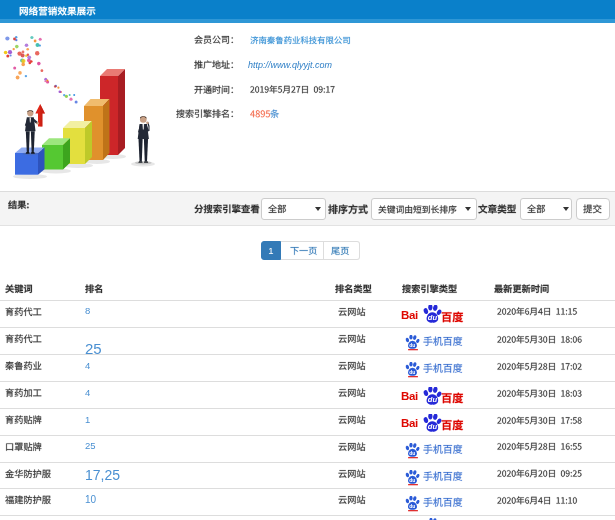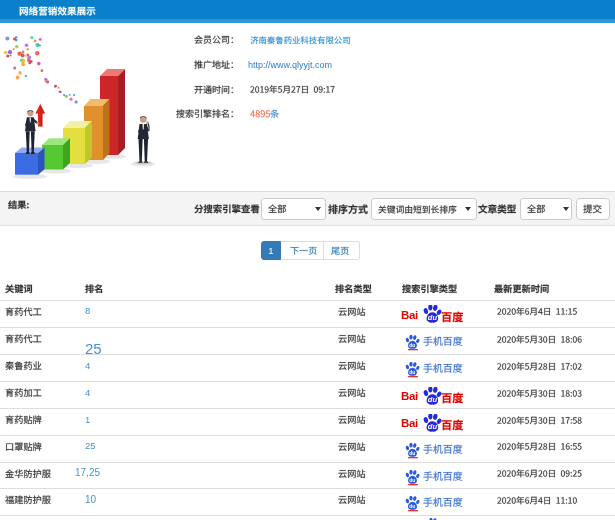--- a/index.html
+++ b/index.html
@@ -12,21 +12,21 @@
   </svg>
 <svg style="position:absolute;left:194.0px;top:83.9px;" width="47.0" height="11.7" viewBox="0 -9.00 47.0 11.70">
     <path fill="#333333" stroke="#333333" stroke-width="0.18" d="M5.8 -6.3V-3.8H3.3V-4.1V-6.3ZM0.5 -3.8V-3.1H2.6C2.5 -1.9 2 -0.7 0.5 0.3C0.7 0.4 0.9 0.6 1 0.8C2.7 -0.3 3.2 -1.7 3.3 -3.1H5.8V0.7H6.5V-3.1H8.5V-3.8H6.5V-6.3H8.3V-7H0.8V-6.3H2.6V-4.1L2.6 -3.8ZM9.6 -6.8C10.1 -6.3 10.8 -5.7 11.1 -5.3L11.6 -5.7C11.3 -6.1 10.6 -6.8 10.1 -7.2ZM11.3 -4.2H9.4V-3.5H10.7V-1C10.3 -0.8 9.8 -0.4 9.4 0.1L9.8 0.6C10.2 0 10.7 -0.5 11 -0.5C11.2 -0.5 11.5 -0.2 11.9 0C12.5 0.4 13.2 0.5 14.4 0.5C15.3 0.5 16.9 0.5 17.5 0.4C17.5 0.2 17.6 -0.1 17.7 -0.2C16.8 -0.1 15.4 -0.1 14.4 -0.1C13.4 -0.1 12.6 -0.1 12 -0.5C11.7 -0.7 11.5 -0.9 11.3 -1ZM12.3 -7.2V-6.7H16.1C15.7 -6.4 15.3 -6.1 14.8 -5.9C14.4 -6.1 13.9 -6.3 13.5 -6.5L13.1 -6.1C13.6 -5.9 14.3 -5.6 14.8 -5.3H12.3V-0.6H12.9V-2.1H14.4V-0.7H15V-2.1H16.6V-1.3C16.6 -1.2 16.6 -1.2 16.5 -1.2C16.3 -1.2 16 -1.2 15.5 -1.2C15.6 -1 15.7 -0.8 15.7 -0.6C16.3 -0.6 16.7 -0.6 16.9 -0.7C17.2 -0.8 17.3 -1 17.3 -1.3V-5.3H16.1C15.9 -5.4 15.7 -5.5 15.4 -5.7C16.1 -6 16.8 -6.5 17.3 -6.9L16.8 -7.3L16.7 -7.2ZM16.6 -4.8V-4H15V-4.8ZM12.9 -3.5H14.4V-2.7H12.9ZM12.9 -4V-4.8H14.4V-4ZM16.6 -3.5V-2.7H15V-3.5ZM22.3 -4.1C22.7 -3.4 23.4 -2.4 23.6 -1.9L24.2 -2.2C23.9 -2.8 23.3 -3.7 22.8 -4.4ZM20.9 -3.6V-1.6H19.4V-3.6ZM20.9 -4.2H19.4V-6.2H20.9ZM18.7 -6.8V-0.2H19.4V-1H21.5V-6.8ZM24.9 -7.5V-5.8H22V-5.1H24.9V-0.3C24.9 -0.1 24.8 -0.1 24.6 -0.1C24.4 -0 23.8 -0 23.1 -0.1C23.2 0.1 23.3 0.4 23.3 0.6C24.2 0.6 24.8 0.6 25.1 0.5C25.4 0.4 25.6 0.2 25.6 -0.3V-5.1H26.7V-5.8H25.6V-7.5ZM27.8 -5.5V0.7H28.5V-5.5ZM28 -7.1C28.4 -6.7 28.8 -6.2 29 -5.8L29.6 -6.2C29.4 -6.5 28.9 -7.1 28.5 -7.4ZM30.4 -2.7H32.6V-1.4H30.4ZM30.4 -4.4H32.6V-3.2H30.4ZM29.8 -5V-0.9H33.2V-5ZM30.2 -7.1V-6.4H34.5V-0.1C34.5 0 34.5 0.1 34.4 0.1C34.3 0.1 33.9 0.1 33.5 0.1C33.6 0.2 33.7 0.5 33.7 0.7C34.3 0.7 34.7 0.7 34.9 0.6C35.1 0.4 35.2 0.3 35.2 -0.1V-7.1ZM38.2 -4.4C38.6 -4.4 38.9 -4.6 38.9 -5C38.9 -5.5 38.6 -5.7 38.2 -5.7C37.9 -5.7 37.6 -5.5 37.6 -5C37.6 -4.6 37.9 -4.4 38.2 -4.4ZM38.2 0C38.6 0 38.9 -0.2 38.9 -0.6C38.9 -1.1 38.6 -1.3 38.2 -1.3C37.9 -1.3 37.6 -1.1 37.6 -0.6C37.6 -0.2 37.9 0 38.2 0Z"></path>
   </svg>
 <svg style="position:absolute;left:176.0px;top:108.4px;" width="65.0" height="11.7" viewBox="0 -9.00 65.0 11.70">
     <path fill="#333333" stroke="#333333" stroke-width="0.18" d="M1.5 -7.6V-5.7H0.4V-5.1H1.5V-3.2L0.4 -2.8L0.5 -2.1L1.5 -2.5V-0.1C1.5 0 1.4 0 1.3 0C1.2 0 0.9 0 0.6 0C0.7 0.2 0.7 0.5 0.8 0.7C1.3 0.7 1.6 0.7 1.8 0.5C2.1 0.4 2.1 0.2 2.1 -0.1V-2.8L3.1 -3.1L3 -3.8L2.1 -3.4V-5.1H3.1V-5.7H2.1V-7.6ZM3.4 -2.6V-2H3.8L3.7 -2C4.1 -1.4 4.6 -0.9 5.3 -0.5C4.5 -0.1 3.6 0.1 2.7 0.2C2.9 0.3 3 0.6 3 0.7C4 0.6 5 0.3 5.9 -0.1C6.6 0.3 7.4 0.5 8.3 0.7C8.3 0.5 8.5 0.3 8.7 0.1C7.9 0 7.1 -0.2 6.5 -0.5C7.2 -1 7.8 -1.6 8.2 -2.4L7.8 -2.6L7.7 -2.6H6.1V-3.5H8.2V-6.8H6.5V-6.3H7.6V-5.4H6.5V-4.9H7.6V-4H6.1V-7.6H5.5V-4H4.1V-4.9H5.1V-5.4H4.1V-6.2C4.6 -6.4 5.1 -6.6 5.5 -6.8L5 -7.2C4.6 -7 4 -6.8 3.5 -6.6V-3.5H5.5V-2.6ZM7.3 -2C6.9 -1.5 6.5 -1.1 5.9 -0.8C5.3 -1.1 4.8 -1.5 4.4 -2ZM14.7 -0.9C15.5 -0.5 16.4 0.1 16.9 0.5L17.4 0.1C16.9 -0.3 16 -0.9 15.2 -1.3ZM11.6 -1.2C11.1 -0.7 10.3 -0.2 9.5 0.1C9.7 0.2 10 0.4 10.1 0.5C10.8 0.2 11.6 -0.4 12.2 -1ZM10.7 -2.9C10.9 -2.9 11.1 -3 12.8 -3.1C12.1 -2.7 11.4 -2.4 11.1 -2.3C10.6 -2.1 10.2 -2 9.9 -2C10 -1.8 10.1 -1.5 10.1 -1.4C10.3 -1.5 10.7 -1.5 13.3 -1.7V-0.1C13.3 0 13.3 0.1 13.1 0.1C13 0.1 12.5 0.1 11.9 0.1C12.1 0.2 12.2 0.5 12.2 0.7C12.9 0.7 13.3 0.7 13.6 0.6C13.9 0.5 14 0.3 14 -0.1V-1.7L16.2 -1.8C16.4 -1.6 16.6 -1.3 16.8 -1.1L17.3 -1.5C16.9 -2 16.1 -2.7 15.5 -3.3L15 -3C15.2 -2.8 15.5 -2.5 15.7 -2.3L11.8 -2.1C13.1 -2.6 14.3 -3.2 15.5 -3.9L15.1 -4.3C14.7 -4.1 14.2 -3.8 13.8 -3.6L11.8 -3.5C12.4 -3.8 13 -4.1 13.6 -4.5L13.3 -4.8H16.8V-3.6H17.4V-5.3H13.9V-6.2H17.3V-6.8H13.9V-7.6H13.1V-6.8H9.7V-6.2H13.1V-5.3H9.6V-3.6H10.2V-4.8H12.9C12.3 -4.3 11.5 -3.8 11.2 -3.7C11 -3.6 10.7 -3.5 10.6 -3.5C10.6 -3.3 10.7 -3 10.7 -2.9ZM25 -7.5V0.7H25.7V-7.5ZM19.3 -5.1C19.2 -4.3 19 -3.2 18.8 -2.5H22.2C22.1 -0.9 21.9 -0.3 21.7 -0.1C21.6 -0 21.5 0 21.3 0C21.1 0 20.5 -0 19.9 -0.1C20 0.1 20.1 0.4 20.2 0.6C20.7 0.7 21.3 0.7 21.6 0.6C21.9 0.6 22.1 0.6 22.3 0.4C22.6 0.1 22.8 -0.8 22.9 -2.8C22.9 -2.9 22.9 -3.1 22.9 -3.1H19.6C19.7 -3.5 19.8 -4 19.9 -4.5H22.9V-7.2H19V-6.6H22.2V-5.1ZM28.3 -6.3C28.1 -5.9 27.8 -5.4 27.4 -5C27.5 -4.9 27.7 -4.8 27.8 -4.7C27.9 -4.8 28 -4.9 28.1 -5V-3.7H28.6V-3.9H30.1V-5.2H28.3C28.3 -5.3 28.4 -5.4 28.5 -5.6H30.8C30.7 -4.5 30.7 -4.1 30.6 -3.9C30.5 -3.9 30.4 -3.9 30.3 -3.9C30.2 -3.9 30 -3.9 29.6 -3.9C29.7 -3.8 29.8 -3.6 29.8 -3.4C30.1 -3.4 30.4 -3.4 30.6 -3.4C30.8 -3.4 30.9 -3.5 31.1 -3.6C31.2 -3.8 31.3 -4.3 31.4 -5.8C31.4 -5.8 31.4 -6 31.4 -6H28.7L28.8 -6.3L28.8 -6.3H29.1V-6.6H30V-6.2H30.6V-6.6H31.7V-7.1H30.6V-7.6H30V-7.1H29.1V-7.6H28.5V-7.1H27.5V-6.6H28.5V-6.3ZM32.6 -7.6C32.4 -6.7 31.9 -5.9 31.4 -5.4C31.5 -5.3 31.8 -5.1 31.9 -5C32 -5.2 32.2 -5.4 32.4 -5.7C32.5 -5.3 32.8 -5 33 -4.7C32.6 -4.4 32 -4.2 31.3 -4C31.4 -3.9 31.6 -3.6 31.7 -3.5C32.3 -3.7 32.9 -4 33.5 -4.3C34 -3.9 34.6 -3.6 35.3 -3.4C35.3 -3.6 35.5 -3.8 35.6 -3.9C35 -4.1 34.4 -4.3 33.9 -4.7C34.4 -5.1 34.8 -5.6 35 -6.2H35.5V-6.7H32.9C33 -6.9 33.1 -7.2 33.2 -7.5ZM34.3 -6.2C34.2 -5.7 33.9 -5.3 33.5 -5C33.1 -5.4 32.9 -5.7 32.7 -6.2ZM28.6 -4.8H29.6V-4.3H28.6ZM33.9 -3.4C32.7 -3.2 30.3 -3.1 28.3 -3.1C28.4 -3 28.4 -2.7 28.5 -2.6C29.3 -2.6 30.3 -2.6 31.2 -2.7V-2.1H28.1V-1.6H31.2V-1.1H27.5V-0.5H31.2V0C31.2 0.1 31.1 0.2 31 0.2C30.9 0.2 30.4 0.2 29.9 0.2C30 0.3 30.1 0.6 30.1 0.7C30.8 0.7 31.2 0.7 31.5 0.6C31.8 0.5 31.8 0.4 31.8 0V-0.5H35.5V-1.1H31.8V-1.6H35V-2.1H31.8V-2.7C32.8 -2.8 33.7 -2.9 34.3 -3ZM37.6 -7.6V-5.7H36.5V-5.1H37.6V-3.1L36.4 -2.8L36.5 -2.1L37.6 -2.5V-0.1C37.6 -0 37.6 0 37.5 0C37.4 0 37 0 36.7 0C36.7 0.2 36.8 0.5 36.9 0.6C37.4 0.6 37.8 0.6 38 0.5C38.2 0.4 38.3 0.2 38.3 -0.1V-2.7L39.4 -3L39.3 -3.6L38.3 -3.3V-5.1H39.3V-5.7H38.3V-7.6ZM39.4 -2.3V-1.7H41V0.7H41.6V-7.5H41V-6H39.6V-5.4H41V-4.1H39.6V-3.5H41V-2.3ZM42.4 -7.5V0.7H43.1V-1.6H44.7V-2.2H43.1V-3.5H44.5V-4.1H43.1V-5.4H44.5V-6H43.1V-7.5ZM47.4 -4.8C47.8 -4.4 48.4 -4 48.8 -3.7C47.7 -3.1 46.5 -2.7 45.4 -2.5C45.5 -2.3 45.7 -2 45.8 -1.8C46.3 -2 46.8 -2.1 47.3 -2.3V0.7H47.9V0.2H52V0.7H52.6V-3.1H49.1C50.6 -3.9 51.9 -5 52.6 -6.4L52.1 -6.7L52 -6.7H48.8C49.1 -6.9 49.3 -7.2 49.4 -7.4L48.7 -7.6C48.1 -6.7 47.1 -5.7 45.6 -5C45.8 -4.9 46 -4.7 46.1 -4.5C47 -4.9 47.7 -5.5 48.2 -6H51.6C51.1 -5.2 50.3 -4.6 49.4 -4C49 -4.4 48.4 -4.8 47.9 -5.1ZM52 -0.4H47.9V-2.4H52ZM56.2 -4.4C56.6 -4.4 56.9 -4.6 56.9 -5C56.9 -5.5 56.6 -5.7 56.2 -5.7C55.9 -5.7 55.6 -5.5 55.6 -5C55.6 -4.6 55.9 -4.4 56.2 -4.4ZM56.2 0C56.6 0 56.9 -0.2 56.9 -0.6C56.9 -1.1 56.6 -1.3 56.2 -1.3C55.9 -1.3 55.6 -1.1 55.6 -0.6C55.6 -0.2 55.9 0 56.2 0Z"></path>
   </svg>
 <svg style="position:absolute;left:249.5px;top:34.8px;" width="102.8" height="10.9" viewBox="0 -8.40 102.8 10.92">
     <path fill="#3590d5" stroke="#3590d5" stroke-width="0.18" d="M6.2 -2.8V0.6H6.8V-2.8ZM3.7 -2.8V-1.9C3.7 -1.2 3.5 -0.4 2.2 0.2C2.3 0.3 2.5 0.5 2.6 0.6C4.1 -0.1 4.3 -1.1 4.3 -1.9V-2.8ZM0.7 -6.5C1.2 -6.2 1.8 -5.8 2 -5.5L2.5 -6C2.2 -6.3 1.6 -6.6 1.2 -6.9ZM0.3 -4.3C0.8 -4 1.4 -3.6 1.6 -3.3L2.1 -3.7C1.8 -4 1.2 -4.4 0.7 -4.7ZM0.5 0.1 1.1 0.5C1.5 -0.3 1.9 -1.3 2.3 -2.2L1.8 -2.5C1.4 -1.6 0.9 -0.5 0.5 0.1ZM4.5 -6.9C4.7 -6.7 4.8 -6.4 4.9 -6.1H2.6V-5.5H3.5C3.8 -4.8 4.3 -4.3 4.8 -3.9C4.1 -3.5 3.3 -3.3 2.4 -3.2C2.5 -3 2.7 -2.8 2.7 -2.6C3.7 -2.8 4.6 -3.1 5.3 -3.5C6 -3.1 6.8 -2.9 7.8 -2.7C7.9 -2.9 8.1 -3.2 8.2 -3.3C7.3 -3.4 6.5 -3.6 5.8 -3.9C6.3 -4.3 6.7 -4.9 6.9 -5.5H8V-6.1H5.6C5.5 -6.4 5.3 -6.8 5.1 -7.1ZM6.3 -5.5C6.1 -5 5.7 -4.6 5.3 -4.2C4.8 -4.6 4.4 -5 4.1 -5.5ZM11.1 -3.9C11.3 -3.6 11.5 -3.1 11.6 -2.8L12.1 -3C12 -3.3 11.8 -3.7 11.6 -4ZM12.2 -7.1V-6.2H8.9V-5.6H12.2V-4.7H9.4V0.7H10V-4.1H15.2V-0.1C15.2 0.1 15.2 0.1 15 0.1C14.9 0.1 14.4 0.1 13.8 0.1C13.9 0.3 14 0.5 14.1 0.7C14.7 0.7 15.2 0.7 15.5 0.6C15.8 0.5 15.9 0.3 15.9 -0.1V-4.7H12.9V-5.6H16.3V-6.2H12.9V-7.1ZM13.6 -4C13.5 -3.7 13.2 -3.2 13 -2.8H10.6V-2.3H12.3V-1.5H10.5V-0.9H12.3V0.5H12.9V-0.9H14.8V-1.5H12.9V-2.3H14.6V-2.8H13.6C13.8 -3.1 14 -3.5 14.2 -3.9ZM20.7 -7.1C20.7 -6.8 20.6 -6.6 20.6 -6.3H17.7V-5.8H20.4C20.3 -5.6 20.3 -5.4 20.2 -5.2H18.1V-4.7H19.9C19.8 -4.5 19.6 -4.3 19.5 -4.1H17.2V-3.6H19.1C18.5 -3 17.9 -2.4 17 -2C17.2 -1.9 17.4 -1.7 17.4 -1.5C18.1 -1.9 18.7 -2.3 19.1 -2.7C19.2 -2.6 19.3 -2.4 19.3 -2.3C19.7 -2.3 20.2 -2.4 20.7 -2.4V-1.8H18.3V-1.3H20.2C19.5 -0.7 18.5 -0.2 17.6 0.1C17.7 0.2 17.9 0.5 18 0.6C18.9 0.3 19.9 -0.3 20.7 -1V0.7H21.3V-1C22.2 -0.5 23.2 0.1 23.7 0.6L24.1 0.1C23.6 -0.3 22.7 -0.8 21.9 -1.3H23.7V-1.8H21.3V-2.5C21.8 -2.6 22.2 -2.7 22.6 -2.7L22.2 -3.2C21.5 -3 20.3 -2.9 19.2 -2.8C19.4 -3 19.7 -3.3 19.9 -3.6H22.2C22.7 -2.8 23.6 -2 24.5 -1.6C24.6 -1.7 24.8 -1.9 25 -2C24.2 -2.4 23.4 -2.9 22.9 -3.6H24.8V-4.1H20.2C20.4 -4.3 20.5 -4.5 20.6 -4.7H24V-5.2H20.8C20.9 -5.4 21 -5.6 21.1 -5.8H24.4V-6.3H21.2C21.3 -6.5 21.3 -6.8 21.4 -7ZM25.8 -3V-2.6H33V-3ZM27.5 -0.7H31.3V-0.1H27.5ZM27.5 -1.1V-1.7H31.3V-1.1ZM26.9 -2.2V0.7H27.5V0.4H31.3V0.7H31.9V-2.2ZM27.8 -6.1H30C29.8 -5.9 29.7 -5.7 29.5 -5.6H27.3C27.5 -5.8 27.7 -5.9 27.8 -6.1ZM27.9 -7.1C27.5 -6.4 26.6 -5.6 25.5 -5C25.6 -4.9 25.8 -4.7 25.9 -4.6C26.1 -4.7 26.4 -4.9 26.6 -5V-3.4H32.2V-5.6H30.3C30.5 -5.8 30.7 -6.1 30.8 -6.3L30.4 -6.6L30.3 -6.5H28.2C28.3 -6.7 28.4 -6.8 28.5 -7ZM27.2 -4.3H29.1V-3.8H27.2ZM29.7 -4.3H31.6V-3.8H29.7ZM27.2 -5.2H29.1V-4.7H27.2ZM29.7 -5.2H31.6V-4.7H29.7ZM38.2 -2.8C38.5 -2.3 38.9 -1.5 39.1 -1.1L39.6 -1.3C39.5 -1.8 39.1 -2.5 38.7 -3ZM34.1 -0.2 34.2 0.3C35 0.2 36.2 0 37.3 -0.2L37.2 -0.7C36.1 -0.5 34.9 -0.3 34.1 -0.2ZM38.4 -5.3C38.1 -4.5 37.7 -3.6 37.1 -3C37.3 -2.9 37.5 -2.8 37.6 -2.7C37.9 -3 38.2 -3.4 38.4 -3.8H40.7C40.6 -1.3 40.5 -0.3 40.2 -0.1C40.2 0 40.1 0 39.9 0C39.8 0 39.4 0 39 -0C39.1 0.2 39.1 0.4 39.2 0.6C39.6 0.6 40 0.6 40.2 0.6C40.5 0.6 40.6 0.5 40.8 0.3C41.1 -0 41.2 -1.1 41.3 -4.1C41.3 -4.2 41.3 -4.4 41.3 -4.4H38.7C38.8 -4.7 38.9 -4.9 39 -5.2ZM34.1 -6.4V-5.8H36V-5.2H36.6V-5.8H38.9V-5.3H39.5V-5.8H41.5V-6.4H39.5V-7.1H38.9V-6.4H36.6V-7.1H36V-6.4ZM34.3 -1.1C34.5 -1.1 34.8 -1.2 37.1 -1.5C37.1 -1.6 37.1 -1.9 37.2 -2L35.3 -1.8C35.9 -2.4 36.6 -3.2 37.1 -3.9L36.6 -4.2C36.5 -3.9 36.3 -3.7 36.1 -3.4L35 -3.4C35.4 -3.8 35.8 -4.4 36.2 -5L35.6 -5.3C35.3 -4.5 34.7 -3.8 34.5 -3.6C34.4 -3.4 34.2 -3.3 34.1 -3.3C34.1 -3.1 34.2 -2.8 34.3 -2.7C34.4 -2.8 34.6 -2.8 35.6 -2.9C35.3 -2.5 34.9 -2.2 34.8 -2.1C34.5 -1.8 34.3 -1.6 34.2 -1.6C34.2 -1.5 34.3 -1.2 34.3 -1.1ZM49.2 -5.1C48.8 -4.2 48.2 -2.9 47.8 -2.2L48.3 -1.9C48.8 -2.7 49.3 -3.9 49.7 -4.8ZM42.7 -4.9C43.1 -4 43.6 -2.7 43.8 -2L44.5 -2.2C44.2 -3 43.7 -4.2 43.3 -5.1ZM46.9 -6.9V-0.4H45.5V-7H44.9V-0.4H42.5V0.2H49.9V-0.4H47.6V-6.9ZM54.6 -6.1C55.1 -5.8 55.7 -5.3 56 -4.9L56.4 -5.3C56.1 -5.7 55.5 -6.2 55 -6.5ZM54.3 -3.9C54.8 -3.6 55.5 -3 55.8 -2.7L56.2 -3.1C55.9 -3.5 55.2 -4 54.7 -4.3ZM53.5 -6.9C52.9 -6.7 51.8 -6.4 50.8 -6.3C50.9 -6.1 51 -5.9 51 -5.8C51.4 -5.8 51.8 -5.9 52.2 -6V-4.7H50.8V-4.1H52.1C51.8 -3.1 51.2 -2 50.6 -1.4C50.7 -1.3 50.9 -1 51 -0.9C51.4 -1.4 51.8 -2.2 52.2 -3.1V0.7H52.8V-3.3C53.1 -2.8 53.4 -2.3 53.6 -2L54 -2.5C53.8 -2.7 53.1 -3.7 52.8 -3.9V-4.1H54V-4.7H52.8V-6.1C53.2 -6.2 53.6 -6.3 53.9 -6.4ZM53.9 -1.6 54 -1 56.8 -1.4V0.7H57.4V-1.6L58.5 -1.7L58.4 -2.3L57.4 -2.2V-7.1H56.8V-2ZM64 -7.1V-5.7H62V-5.1H64V-3.9H62.1V-3.3H62.4L62.4 -3.3C62.7 -2.4 63.2 -1.6 63.8 -1C63.1 -0.5 62.3 -0.1 61.5 0.1C61.6 0.2 61.8 0.5 61.8 0.7C62.7 0.4 63.5 0 64.2 -0.5C64.9 0 65.6 0.4 66.5 0.7C66.6 0.5 66.8 0.3 66.9 0.1C66.1 -0.1 65.3 -0.5 64.7 -0.9C65.5 -1.7 66.1 -2.6 66.4 -3.7L66 -3.9L65.9 -3.9H64.6V-5.1H66.6V-5.7H64.6V-7.1ZM63 -3.3H65.6C65.3 -2.5 64.8 -1.9 64.3 -1.4C63.7 -1.9 63.3 -2.6 63 -3.3ZM60.3 -7.1V-5.4H59.2V-4.8H60.3V-2.9C59.8 -2.8 59.4 -2.7 59.1 -2.6L59.3 -2L60.3 -2.3V-0.1C60.3 0 60.3 0.1 60.1 0.1C60 0.1 59.7 0.1 59.3 0.1C59.3 0.2 59.4 0.5 59.5 0.6C60 0.7 60.4 0.6 60.6 0.5C60.8 0.4 60.9 0.3 60.9 -0.1V-2.5L61.9 -2.8L61.8 -3.4L60.9 -3.1V-4.8H61.8V-5.4H60.9V-7.1ZM70.5 -7.1C70.4 -6.7 70.3 -6.3 70.1 -6H67.7V-5.4H69.9C69.3 -4.3 68.5 -3.2 67.5 -2.6C67.7 -2.4 67.9 -2.2 67.9 -2.1C68.5 -2.4 68.9 -2.9 69.3 -3.4V0.7H70V-1H73.5V-0.1C73.5 0 73.4 0.1 73.3 0.1C73.1 0.1 72.6 0.1 72.1 0C72.2 0.2 72.2 0.5 72.3 0.6C73 0.6 73.5 0.6 73.7 0.6C74 0.4 74.1 0.3 74.1 -0.1V-4.4H70C70.2 -4.7 70.4 -5 70.5 -5.4H75.1V-6H70.8C70.9 -6.3 71 -6.6 71.1 -6.9ZM70 -2.4H73.5V-1.5H70ZM70 -3V-3.8H73.5V-3ZM76.4 -6.7V0.7H76.9V-6.1H78.2C78 -5.6 77.7 -4.8 77.5 -4.2C78.1 -3.6 78.2 -3 78.2 -2.5C78.2 -2.3 78.2 -2 78.1 -1.9C78 -1.9 77.9 -1.9 77.8 -1.9C77.7 -1.9 77.5 -1.9 77.3 -1.9C77.4 -1.7 77.5 -1.5 77.5 -1.3C77.7 -1.3 77.9 -1.3 78 -1.3C78.2 -1.4 78.4 -1.4 78.5 -1.5C78.7 -1.7 78.8 -2 78.8 -2.5C78.8 -3 78.7 -3.6 78.1 -4.3C78.3 -5 78.6 -5.8 78.9 -6.5L78.5 -6.7L78.4 -6.7ZM82.4 -4.6V-3.5H79.9V-4.6ZM82.4 -5.1H79.9V-6.1H82.4ZM79.3 0.7C79.4 0.6 79.7 0.5 81.4 0C81.4 -0.1 81.4 -0.4 81.4 -0.6L79.9 -0.2V-3H80.7C81.2 -1.3 82 -0 83.3 0.6C83.4 0.4 83.6 0.2 83.7 0.1C83 -0.2 82.5 -0.7 82.1 -1.3C82.5 -1.6 83.1 -1.9 83.5 -2.3L83.1 -2.7C82.8 -2.4 82.2 -2 81.8 -1.7C81.6 -2.1 81.4 -2.5 81.3 -3H83V-6.7H79.3V-0.4C79.3 -0.1 79.1 0.1 79 0.2C79.1 0.3 79.2 0.5 79.3 0.7ZM86.7 -6.8C86.2 -5.6 85.4 -4.3 84.4 -3.6C84.6 -3.5 84.9 -3.3 85 -3.1C85.9 -4 86.8 -5.3 87.4 -6.6ZM89.6 -6.9 89 -6.6C89.6 -5.4 90.7 -3.9 91.6 -3.1C91.7 -3.3 91.9 -3.6 92.1 -3.7C91.2 -4.4 90.1 -5.7 89.6 -6.9ZM85.4 0.1C85.7 0 86.1 -0 90.6 -0.3C90.8 0 91 0.3 91.1 0.6L91.7 0.3C91.3 -0.5 90.5 -1.7 89.7 -2.6L89.1 -2.3C89.5 -1.9 89.8 -1.4 90.2 -0.9L86.2 -0.7C87.1 -1.7 87.9 -2.9 88.6 -4.2L87.9 -4.5C87.2 -3.1 86.2 -1.6 85.9 -1.3C85.6 -0.9 85.3 -0.6 85.1 -0.5C85.2 -0.4 85.3 -0 85.4 0.1ZM93.2 -5V-4.5H98.3V-5ZM93.1 -6.5V-5.9H99.2V-0.3C99.2 -0.1 99.2 -0.1 99 -0.1C98.8 -0.1 98.3 -0.1 97.7 -0.1C97.8 0.1 97.9 0.4 97.9 0.6C98.7 0.6 99.2 0.6 99.5 0.5C99.8 0.4 99.9 0.2 99.9 -0.3V-6.5ZM94.3 -3H97.1V-1.4H94.3ZM93.7 -3.6V-0.2H94.3V-0.9H97.7V-3.6Z"></path>
   </svg>
-<div class="abs" style="left:248px;top:60px;width:120px;height:12px;font-size:9px;color:#2e7fc6;">http://www.qlyyjt.com</div>
+<div class="abs" style="left:248px;top:60px;width:120px;height:12px;font-size:9px;color:#2e7fc6;font-style:italic;">http://www.qlyyjt.com</div>
 <svg style="position:absolute;left:249.5px;top:84.2px;" width="87.0" height="11.2" viewBox="0 -8.60 87.0 11.18">
     <path fill="#333333" stroke="#333333" stroke-width="0.18" d="M0.4 0H4.3V-0.7H2.6C2.3 -0.7 1.9 -0.6 1.6 -0.6C3 -2 4 -3.3 4 -4.6C4 -5.7 3.3 -6.4 2.2 -6.4C1.4 -6.4 0.9 -6.1 0.3 -5.5L0.8 -5C1.2 -5.5 1.6 -5.8 2.1 -5.8C2.9 -5.8 3.3 -5.3 3.3 -4.5C3.3 -3.4 2.4 -2.2 0.4 -0.5ZM7.2 0.1C8.4 0.1 9.1 -1 9.1 -3.2C9.1 -5.4 8.4 -6.4 7.2 -6.4C6 -6.4 5.2 -5.4 5.2 -3.2C5.2 -1 6 0.1 7.2 0.1ZM7.2 -0.5C6.4 -0.5 6 -1.3 6 -3.2C6 -5 6.4 -5.8 7.2 -5.8C7.9 -5.8 8.4 -5 8.4 -3.2C8.4 -1.3 7.9 -0.5 7.2 -0.5ZM10.3 0H13.8V-0.7H12.5V-6.3H11.9C11.5 -6.1 11.1 -6 10.6 -5.9V-5.4H11.7V-0.7H10.3ZM16.3 0.1C17.5 0.1 18.6 -0.9 18.6 -3.4C18.6 -5.4 17.7 -6.4 16.5 -6.4C15.5 -6.4 14.7 -5.6 14.7 -4.4C14.7 -3.1 15.4 -2.4 16.4 -2.4C17 -2.4 17.5 -2.7 17.9 -3.2C17.8 -1.2 17.1 -0.5 16.3 -0.5C15.9 -0.5 15.5 -0.7 15.2 -1L14.8 -0.5C15.2 -0.2 15.7 0.1 16.3 0.1ZM17.9 -3.8C17.5 -3.2 17 -3 16.6 -3C15.8 -3 15.4 -3.5 15.4 -4.4C15.4 -5.2 15.9 -5.8 16.5 -5.8C17.3 -5.8 17.8 -5.1 17.9 -3.8ZM19.5 -1.9V-1.3H23.5V0.7H24.2V-1.3H27.3V-1.9H24.2V-3.6H26.7V-4.2H24.2V-5.6H26.9V-6.2H21.7C21.9 -6.5 22 -6.8 22.1 -7.1L21.5 -7.3C21.1 -6.1 20.3 -5 19.5 -4.3C19.7 -4.2 20 -4 20.1 -3.9C20.5 -4.3 21 -4.9 21.4 -5.6H23.5V-4.2H20.9V-1.9ZM21.6 -1.9V-3.6H23.5V-1.9ZM29.9 0.1C31 0.1 32 -0.7 32 -2C32 -3.4 31.1 -4.1 30.1 -4.1C29.7 -4.1 29.4 -4 29.2 -3.8L29.3 -5.6H31.7V-6.3H28.6L28.4 -3.4L28.9 -3.1C29.2 -3.3 29.5 -3.5 29.9 -3.5C30.7 -3.5 31.2 -2.9 31.2 -2C31.2 -1.1 30.6 -0.5 29.9 -0.5C29.1 -0.5 28.7 -0.9 28.3 -1.2L27.9 -0.7C28.4 -0.3 29 0.1 29.9 0.1ZM34.2 -6.8V-4.1C34.2 -2.7 34.1 -1 32.7 0.2C32.9 0.3 33.1 0.6 33.2 0.7C34 -0 34.5 -1 34.7 -2H38.8V-0.3C38.8 -0.1 38.8 -0 38.6 -0C38.4 -0 37.7 0 37 -0C37.1 0.2 37.2 0.5 37.2 0.7C38.2 0.7 38.7 0.6 39.1 0.5C39.4 0.4 39.5 0.2 39.5 -0.3V-6.8ZM34.9 -6.1H38.8V-4.7H34.9ZM34.9 -4.1H38.8V-2.6H34.8C34.9 -3.1 34.9 -3.6 34.9 -4.1ZM41.4 0H45.4V-0.7H43.7C43.3 -0.7 43 -0.6 42.6 -0.6C44.1 -2 45.1 -3.3 45.1 -4.6C45.1 -5.7 44.4 -6.4 43.3 -6.4C42.5 -6.4 41.9 -6.1 41.4 -5.5L41.9 -5C42.2 -5.5 42.7 -5.8 43.2 -5.8C44 -5.8 44.3 -5.3 44.3 -4.5C44.3 -3.4 43.4 -2.2 41.4 -0.5ZM47.5 0H48.4C48.5 -2.5 48.7 -3.9 50.2 -5.8V-6.3H46.3V-5.6H49.3C48.1 -3.9 47.7 -2.4 47.5 0ZM52.8 -3H57.1V-0.6H52.8ZM52.8 -3.7V-6H57.1V-3.7ZM52.1 -6.6V0.6H52.8V0H57.1V0.6H57.8V-6.6ZM65.9 0.1C67.1 0.1 67.9 -1 67.9 -3.2C67.9 -5.4 67.1 -6.4 65.9 -6.4C64.7 -6.4 63.9 -5.4 63.9 -3.2C63.9 -1 64.7 0.1 65.9 0.1ZM65.9 -0.5C65.2 -0.5 64.7 -1.3 64.7 -3.2C64.7 -5 65.2 -5.8 65.9 -5.8C66.6 -5.8 67.1 -5 67.1 -3.2C67.1 -1.3 66.6 -0.5 65.9 -0.5ZM70.3 0.1C71.5 0.1 72.6 -0.9 72.6 -3.4C72.6 -5.4 71.7 -6.4 70.5 -6.4C69.5 -6.4 68.7 -5.6 68.7 -4.4C68.7 -3.1 69.4 -2.4 70.4 -2.4C70.9 -2.4 71.5 -2.7 71.9 -3.2C71.8 -1.2 71.1 -0.5 70.3 -0.5C69.9 -0.5 69.5 -0.7 69.2 -1L68.8 -0.5C69.1 -0.2 69.6 0.1 70.3 0.1ZM71.8 -3.8C71.4 -3.2 71 -3 70.5 -3C69.8 -3 69.4 -3.5 69.4 -4.4C69.4 -5.2 69.9 -5.8 70.5 -5.8C71.3 -5.8 71.8 -5.1 71.8 -3.8ZM74.3 -3.4C74.6 -3.4 74.8 -3.6 74.8 -4C74.8 -4.3 74.6 -4.6 74.3 -4.6C73.9 -4.6 73.7 -4.3 73.7 -4C73.7 -3.6 73.9 -3.4 74.3 -3.4ZM74.3 0.1C74.6 0.1 74.8 -0.1 74.8 -0.5C74.8 -0.8 74.6 -1.1 74.3 -1.1C73.9 -1.1 73.7 -0.8 73.7 -0.5C73.7 -0.1 73.9 0.1 74.3 0.1ZM76.2 0H79.7V-0.7H78.4V-6.3H77.8C77.5 -6.1 77 -6 76.5 -5.9V-5.4H77.6V-0.7H76.2ZM81.9 0H82.7C82.8 -2.5 83.1 -3.9 84.6 -5.8V-6.3H80.6V-5.6H83.7C82.5 -3.9 82 -2.4 81.9 0Z"></path>
   </svg>
 <svg style="position:absolute;left:249.5px;top:108.3px;" width="22.5" height="12.0" viewBox="0 -9.25 22.5 12.03">
     <path fill="#f4694a" stroke="#f4694a" stroke-width="0.18" d="M3.1 0H3.9V-1.9H4.8V-2.5H3.9V-6.8H3L0.2 -2.4V-1.9H3.1ZM3.1 -2.5H1.1L2.6 -4.9C2.8 -5.2 3 -5.5 3.2 -5.9H3.2C3.2 -5.5 3.1 -5 3.1 -4.6ZM7.7 0.1C9 0.1 9.8 -0.6 9.8 -1.6C9.8 -2.6 9.3 -3.1 8.7 -3.4V-3.5C9.1 -3.8 9.6 -4.4 9.6 -5.1C9.6 -6.1 8.9 -6.9 7.7 -6.9C6.7 -6.9 5.9 -6.2 5.9 -5.2C5.9 -4.4 6.3 -3.9 6.8 -3.6V-3.6C6.2 -3.2 5.6 -2.6 5.6 -1.7C5.6 -0.6 6.5 0.1 7.7 0.1ZM8.2 -3.7C7.4 -4 6.7 -4.4 6.7 -5.2C6.7 -5.8 7.1 -6.3 7.7 -6.3C8.5 -6.3 8.9 -5.7 8.9 -5.1C8.9 -4.6 8.6 -4.1 8.2 -3.7ZM7.7 -0.5C6.9 -0.5 6.3 -1 6.3 -1.8C6.3 -2.4 6.7 -2.9 7.2 -3.3C8.2 -2.9 9 -2.6 9 -1.7C9 -1 8.5 -0.5 7.7 -0.5ZM12.4 0.1C13.7 0.1 14.9 -0.9 14.9 -3.7C14.9 -5.8 13.9 -6.9 12.6 -6.9C11.6 -6.9 10.7 -6 10.7 -4.7C10.7 -3.3 11.4 -2.6 12.5 -2.6C13.1 -2.6 13.7 -2.9 14.1 -3.4C14 -1.3 13.3 -0.6 12.4 -0.6C12 -0.6 11.6 -0.8 11.3 -1.1L10.8 -0.6C11.2 -0.2 11.7 0.1 12.4 0.1ZM14.1 -4.1C13.6 -3.5 13.1 -3.2 12.7 -3.2C11.9 -3.2 11.5 -3.8 11.5 -4.7C11.5 -5.6 12 -6.2 12.6 -6.2C13.5 -6.2 14 -5.5 14.1 -4.1ZM17.8 0.1C19 0.1 20 -0.7 20 -2.2C20 -3.7 19.1 -4.4 18 -4.4C17.6 -4.4 17.3 -4.3 17 -4.1L17.2 -6.1H19.7V-6.8H16.4L16.2 -3.6L16.7 -3.3C17 -3.6 17.3 -3.7 17.8 -3.7C18.6 -3.7 19.2 -3.2 19.2 -2.2C19.2 -1.2 18.5 -0.6 17.7 -0.6C17 -0.6 16.5 -0.9 16.1 -1.3L15.7 -0.8C16.1 -0.3 16.8 0.1 17.8 0.1Z"></path>
   </svg>
 <svg style="position:absolute;left:270.0px;top:108.3px;" width="11.2" height="12.0" viewBox="0 -9.25 11.2 12.03">
     <path fill="#4a90d2" stroke="#4a90d2" stroke-width="0.18" d="M2.8 -1.7C2.3 -1.1 1.5 -0.4 0.9 -0.1C1 0 1.2 0.2 1.4 0.4C2 -0 2.8 -0.8 3.3 -1.4ZM5.8 -1.3C6.5 -0.8 7.2 -0.1 7.6 0.4L8.1 0C7.7 -0.5 7 -1.2 6.3 -1.7ZM6.2 -6.3C5.8 -5.8 5.3 -5.4 4.6 -5.1C4.1 -5.4 3.6 -5.8 3.2 -6.3L3.2 -6.3ZM3.5 -7.8C3 -6.9 2.1 -6 0.7 -5.3C0.8 -5.2 1.1 -5 1.2 -4.8C1.8 -5.1 2.3 -5.5 2.7 -5.9C3.1 -5.4 3.5 -5.1 4 -4.7C2.9 -4.2 1.6 -3.9 0.3 -3.7C0.5 -3.5 0.6 -3.2 0.6 -3.1C2 -3.3 3.4 -3.7 4.6 -4.3C5.7 -3.7 7.1 -3.3 8.5 -3.1C8.6 -3.3 8.8 -3.6 8.9 -3.8C7.6 -3.9 6.3 -4.2 5.3 -4.7C6.1 -5.2 6.8 -5.9 7.2 -6.7L6.8 -7L6.6 -6.9H3.7C3.9 -7.2 4.1 -7.4 4.3 -7.6ZM4.3 -3.6V-2.7H1.4V-2H4.3V-0C4.3 0.1 4.2 0.1 4.1 0.1C4 0.1 3.7 0.1 3.3 0.1C3.4 0.3 3.5 0.5 3.5 0.7C4.1 0.7 4.4 0.7 4.7 0.6C4.9 0.5 5 0.3 5 -0V-2H7.9V-2.7H5V-3.6Z"></path>
   </svg>
 <svg class="abs" style="left:0;top:26px;" width="165" height="158" viewBox="0 0 165 158">
@@ -339,21 +339,21 @@
   </svg>
 <svg style="position:absolute;left:423.0px;top:442.7px;" width="41.6" height="12.9" viewBox="0 -9.90 41.6 12.87">
     <path fill="#3a6fd0" stroke="#3a6fd0" stroke-width="0.18" d="M0.5 -3.2V-2.5H4.6V-0.2C4.6 -0 4.5 0 4.3 0C4 0 3.3 0 2.4 0C2.6 0.2 2.7 0.5 2.8 0.8C3.8 0.8 4.4 0.8 4.8 0.6C5.2 0.5 5.3 0.3 5.3 -0.2V-2.5H9.4V-3.2H5.3V-4.8H8.9V-5.5H5.3V-7.1C6.5 -7.3 7.6 -7.5 8.4 -7.7L7.9 -8.3C6.4 -7.8 3.5 -7.6 1.1 -7.5C1.2 -7.3 1.3 -7 1.3 -6.8C2.4 -6.9 3.5 -6.9 4.6 -7V-5.5H1.2V-4.8H4.6V-3.2ZM14.8 -7.8V-4.6C14.8 -3 14.7 -1.1 13.4 0.3C13.5 0.4 13.8 0.7 13.9 0.8C15.3 -0.7 15.6 -2.9 15.6 -4.6V-7H17.4V-0.7C17.4 0.2 17.5 0.4 17.6 0.5C17.8 0.6 18 0.7 18.2 0.7C18.3 0.7 18.6 0.7 18.7 0.7C18.9 0.7 19.1 0.7 19.2 0.6C19.4 0.5 19.5 0.3 19.5 0C19.6 -0.2 19.6 -1 19.6 -1.5C19.4 -1.6 19.2 -1.7 19 -1.9C19 -1.2 19 -0.7 19 -0.4C19 -0.2 18.9 -0.1 18.9 -0.1C18.8 -0 18.8 0 18.7 0C18.6 0 18.5 0 18.4 0C18.3 0 18.3 -0 18.2 -0.1C18.2 -0.1 18.1 -0.3 18.1 -0.6V-7.8ZM12.1 -8.3V-6.2H10.4V-5.5H12C11.6 -4.1 10.9 -2.6 10.2 -1.7C10.3 -1.6 10.5 -1.3 10.6 -1.1C11.1 -1.7 11.7 -2.9 12.1 -4V0.8H12.8V-3.8C13.2 -3.3 13.6 -2.7 13.8 -2.3L14.3 -2.9C14.1 -3.2 13.1 -4.2 12.8 -4.6V-5.5H14.2V-6.2H12.8V-8.3ZM21.6 -5.6V0.8H22.3V0.2H27.3V0.8H28.1V-5.6H24.7C24.8 -6 25 -6.6 25.1 -7.1H29.1V-7.8H20.4V-7.1H24.2C24.2 -6.6 24.1 -6 24 -5.6ZM22.3 -2.4H27.3V-0.5H22.3ZM22.3 -3.1V-4.9H27.3V-3.1ZM33.5 -6.4V-5.5H31.9V-4.9H33.5V-3.3H37.4V-4.9H39V-5.5H37.4V-6.4H36.6V-5.5H34.2V-6.4ZM36.6 -4.9V-3.9H34.2V-4.9ZM37.2 -2C36.8 -1.5 36.1 -1.1 35.4 -0.8C34.7 -1.1 34.2 -1.5 33.7 -2ZM32.1 -2.6V-2H33.4L33 -1.9C33.4 -1.3 34 -0.9 34.6 -0.5C33.7 -0.2 32.7 0 31.6 0.1C31.7 0.3 31.8 0.6 31.9 0.7C33.1 0.6 34.3 0.3 35.4 -0.1C36.4 0.4 37.5 0.6 38.8 0.8C38.9 0.6 39.1 0.3 39.2 0.1C38.1 0 37.1 -0.1 36.2 -0.5C37.1 -0.9 37.8 -1.6 38.3 -2.4L37.8 -2.7L37.7 -2.6ZM34.4 -8.2C34.5 -7.9 34.7 -7.6 34.8 -7.3H30.9V-4.6C30.9 -3.2 30.9 -1 30.1 0.5C30.3 0.5 30.6 0.7 30.7 0.8C31.6 -0.8 31.7 -3.1 31.7 -4.6V-6.6H39.1V-7.3H35.6C35.5 -7.7 35.3 -8 35.1 -8.4Z"></path>
   </svg>
 <svg style="position:absolute;left:497.0px;top:441.0px;" width="87.0" height="11.2" viewBox="0 -8.60 87.0 11.18">
     <path fill="#333333" stroke="#333333" stroke-width="0.18" d="M0.4 0H4.3V-0.7H2.6C2.3 -0.7 1.9 -0.6 1.6 -0.6C3 -2 4 -3.3 4 -4.6C4 -5.7 3.3 -6.4 2.2 -6.4C1.4 -6.4 0.9 -6.1 0.3 -5.5L0.8 -5C1.2 -5.5 1.6 -5.8 2.1 -5.8C2.9 -5.8 3.3 -5.3 3.3 -4.5C3.3 -3.4 2.4 -2.2 0.4 -0.5ZM7.2 0.1C8.4 0.1 9.1 -1 9.1 -3.2C9.1 -5.4 8.4 -6.4 7.2 -6.4C6 -6.4 5.2 -5.4 5.2 -3.2C5.2 -1 6 0.1 7.2 0.1ZM7.2 -0.5C6.4 -0.5 6 -1.3 6 -3.2C6 -5 6.4 -5.8 7.2 -5.8C7.9 -5.8 8.4 -5 8.4 -3.2C8.4 -1.3 7.9 -0.5 7.2 -0.5ZM9.9 0H13.9V-0.7H12.1C11.8 -0.7 11.4 -0.6 11.1 -0.6C12.6 -2 13.6 -3.3 13.6 -4.6C13.6 -5.7 12.9 -6.4 11.7 -6.4C10.9 -6.4 10.4 -6.1 9.9 -5.5L10.3 -5C10.7 -5.5 11.1 -5.8 11.7 -5.8C12.4 -5.8 12.8 -5.3 12.8 -4.5C12.8 -3.4 11.9 -2.2 9.9 -0.5ZM16.7 0.1C17.9 0.1 18.7 -1 18.7 -3.2C18.7 -5.4 17.9 -6.4 16.7 -6.4C15.5 -6.4 14.7 -5.4 14.7 -3.2C14.7 -1 15.5 0.1 16.7 0.1ZM16.7 -0.5C16 -0.5 15.5 -1.3 15.5 -3.2C15.5 -5 16 -5.8 16.7 -5.8C17.4 -5.8 17.9 -5 17.9 -3.2C17.9 -1.3 17.4 -0.5 16.7 -0.5ZM19.5 -1.9V-1.3H23.5V0.7H24.2V-1.3H27.3V-1.9H24.2V-3.6H26.7V-4.2H24.2V-5.6H26.9V-6.2H21.7C21.9 -6.5 22 -6.8 22.1 -7.1L21.5 -7.3C21.1 -6.1 20.3 -5 19.5 -4.3C19.7 -4.2 20 -4 20.1 -3.9C20.5 -4.3 21 -4.9 21.4 -5.6H23.5V-4.2H20.9V-1.9ZM21.6 -1.9V-3.6H23.5V-1.9ZM29.9 0.1C31 0.1 32 -0.7 32 -2C32 -3.4 31.1 -4.1 30.1 -4.1C29.7 -4.1 29.4 -4 29.2 -3.8L29.3 -5.6H31.7V-6.3H28.6L28.4 -3.4L28.9 -3.1C29.2 -3.3 29.5 -3.5 29.9 -3.5C30.7 -3.5 31.2 -2.9 31.2 -2C31.2 -1.1 30.6 -0.5 29.9 -0.5C29.1 -0.5 28.7 -0.9 28.3 -1.2L27.9 -0.7C28.4 -0.3 29 0.1 29.9 0.1ZM34.2 -6.8V-4.1C34.2 -2.7 34.1 -1 32.7 0.2C32.9 0.3 33.1 0.6 33.2 0.7C34 -0 34.5 -1 34.7 -2H38.8V-0.3C38.8 -0.1 38.8 -0 38.6 -0C38.4 -0 37.7 0 37 -0C37.1 0.2 37.2 0.5 37.2 0.7C38.2 0.7 38.7 0.6 39.1 0.5C39.4 0.4 39.5 0.2 39.5 -0.3V-6.8ZM34.9 -6.1H38.8V-4.7H34.9ZM34.9 -4.1H38.8V-2.6H34.8C34.9 -3.1 34.9 -3.6 34.9 -4.1ZM41.4 0H45.4V-0.7H43.7C43.3 -0.7 43 -0.6 42.6 -0.6C44.1 -2 45.1 -3.3 45.1 -4.6C45.1 -5.7 44.4 -6.4 43.3 -6.4C42.5 -6.4 41.9 -6.1 41.4 -5.5L41.9 -5C42.2 -5.5 42.7 -5.8 43.2 -5.8C44 -5.8 44.3 -5.3 44.3 -4.5C44.3 -3.4 43.4 -2.2 41.4 -0.5ZM48.2 0.1C49.4 0.1 50.2 -0.6 50.2 -1.5C50.2 -2.4 49.7 -2.9 49.2 -3.2V-3.2C49.5 -3.5 50 -4.1 50 -4.7C50 -5.7 49.3 -6.4 48.3 -6.4C47.3 -6.4 46.5 -5.8 46.5 -4.8C46.5 -4.1 46.9 -3.7 47.4 -3.3V-3.3C46.8 -3 46.2 -2.4 46.2 -1.6C46.2 -0.6 47.1 0.1 48.2 0.1ZM48.7 -3.4C47.9 -3.7 47.2 -4.1 47.2 -4.8C47.2 -5.4 47.7 -5.8 48.3 -5.8C48.9 -5.8 49.3 -5.3 49.3 -4.7C49.3 -4.2 49.1 -3.8 48.7 -3.4ZM48.3 -0.5C47.5 -0.5 46.9 -1 46.9 -1.6C46.9 -2.2 47.3 -2.7 47.8 -3.1C48.7 -2.7 49.5 -2.4 49.5 -1.5C49.5 -0.9 49 -0.5 48.3 -0.5ZM52.8 -3H57.1V-0.6H52.8ZM52.8 -3.7V-6H57.1V-3.7ZM52.1 -6.6V0.6H52.8V0H57.1V0.6H57.8V-6.6ZM64.3 0H67.7V-0.7H66.5V-6.3H65.9C65.5 -6.1 65.1 -6 64.6 -5.9V-5.4H65.7V-0.7H64.3ZM70.9 0.1C71.9 0.1 72.7 -0.7 72.7 -1.9C72.7 -3.3 72 -3.9 70.9 -3.9C70.4 -3.9 69.9 -3.6 69.5 -3.2C69.5 -5.1 70.3 -5.8 71.1 -5.8C71.5 -5.8 71.9 -5.6 72.1 -5.3L72.6 -5.8C72.2 -6.1 71.7 -6.4 71.1 -6.4C69.9 -6.4 68.8 -5.5 68.8 -3C68.8 -0.9 69.7 0.1 70.9 0.1ZM69.5 -2.5C69.9 -3.1 70.4 -3.3 70.8 -3.3C71.6 -3.3 71.9 -2.8 71.9 -1.9C71.9 -1.1 71.5 -0.5 70.9 -0.5C70.1 -0.5 69.6 -1.2 69.5 -2.5ZM74.3 -3.4C74.6 -3.4 74.8 -3.6 74.8 -4C74.8 -4.3 74.6 -4.6 74.3 -4.6C73.9 -4.6 73.7 -4.3 73.7 -4C73.7 -3.6 73.9 -3.4 74.3 -3.4ZM74.3 0.1C74.6 0.1 74.8 -0.1 74.8 -0.5C74.8 -0.8 74.6 -1.1 74.3 -1.1C73.9 -1.1 73.7 -0.8 73.7 -0.5C73.7 -0.1 73.9 0.1 74.3 0.1ZM77.7 0.1C78.8 0.1 79.8 -0.7 79.8 -2C79.8 -3.4 78.9 -4.1 77.9 -4.1C77.5 -4.1 77.2 -4 76.9 -3.8L77.1 -5.6H79.5V-6.3H76.4L76.2 -3.4L76.6 -3.1C77 -3.3 77.2 -3.5 77.7 -3.5C78.4 -3.5 79 -2.9 79 -2C79 -1.1 78.4 -0.5 77.6 -0.5C76.9 -0.5 76.4 -0.9 76.1 -1.2L75.7 -0.7C76.1 -0.3 76.7 0.1 77.7 0.1ZM82.5 0.1C83.5 0.1 84.5 -0.7 84.5 -2C84.5 -3.4 83.7 -4.1 82.6 -4.1C82.3 -4.1 82 -4 81.7 -3.8L81.9 -5.6H84.2V-6.3H81.2L81 -3.4L81.4 -3.1C81.7 -3.3 82 -3.5 82.4 -3.5C83.2 -3.5 83.7 -2.9 83.7 -2C83.7 -1.1 83.1 -0.5 82.4 -0.5C81.7 -0.5 81.2 -0.9 80.8 -1.2L80.5 -0.7C80.9 -0.3 81.5 0.1 82.5 0.1Z"></path>
   </svg>
 <svg style="position:absolute;left:4.5px;top:467.6px;" width="48.0" height="12.0" viewBox="0 -9.20 48.0 11.96">
     <path fill="#333333" stroke="#333333" stroke-width="0.18" d="M1.8 -2C2.2 -1.5 2.5 -0.8 2.7 -0.3L3.3 -0.6C3.1 -1 2.8 -1.7 2.4 -2.2ZM6.7 -2.2C6.5 -1.7 6.1 -1 5.8 -0.5L6.3 -0.3C6.6 -0.7 7.1 -1.4 7.4 -2ZM4.6 -7.8C3.7 -6.4 2 -5.4 0.3 -4.8C0.5 -4.6 0.6 -4.4 0.8 -4.2C1.3 -4.4 1.7 -4.6 2.2 -4.8V-4.3H4.2V-3.1H1V-2.4H4.2V-0.2H0.6V0.5H8.6V-0.2H4.9V-2.4H8.2V-3.1H4.9V-4.3H7V-4.9C7.5 -4.6 8 -4.4 8.5 -4.2C8.6 -4.4 8.8 -4.7 8.9 -4.8C7.5 -5.2 5.9 -6.2 5 -7.2L5.2 -7.5ZM6.9 -5H2.4C3.3 -5.4 4 -6 4.6 -6.7C5.2 -6.1 6 -5.5 6.9 -5ZM14.1 -7.6V-5.8C13.6 -5.6 13 -5.4 12.5 -5.3C12.6 -5.2 12.7 -4.9 12.7 -4.8C13.2 -4.9 13.6 -5 14.1 -5.1V-4.3C14.1 -3.6 14.3 -3.4 15.2 -3.4C15.4 -3.4 16.6 -3.4 16.8 -3.4C17.6 -3.4 17.8 -3.7 17.8 -4.7C17.7 -4.8 17.4 -4.9 17.2 -5C17.2 -4.1 17.1 -4 16.8 -4C16.5 -4 15.5 -4 15.3 -4C14.8 -4 14.8 -4 14.8 -4.3V-5.3C15.8 -5.7 16.8 -6.1 17.6 -6.6L17.1 -7.1C16.5 -6.7 15.7 -6.3 14.8 -6V-7.6ZM12.2 -7.7C11.6 -6.7 10.6 -5.8 9.6 -5.2C9.8 -5.1 10 -4.8 10.1 -4.7C10.5 -4.9 10.9 -5.2 11.3 -5.6V-3.1H11.9V-6.3C12.3 -6.7 12.6 -7.1 12.8 -7.5ZM9.7 -2V-1.4H13.4V0.7H14.2V-1.4H17.9V-2H14.2V-3.1H13.4V-2ZM23.9 -7.6C24.1 -7.1 24.3 -6.5 24.4 -6.2L25 -6.4C24.9 -6.7 24.7 -7.3 24.6 -7.7ZM21.8 -6.2V-5.5H23.3C23.2 -3.1 23 -0.9 21 0.2C21.2 0.3 21.4 0.6 21.5 0.7C23.1 -0.2 23.6 -1.7 23.8 -3.5H25.9C25.8 -1.1 25.7 -0.2 25.5 -0C25.4 0.1 25.3 0.1 25.2 0.1C25 0.1 24.5 0.1 24 0C24.1 0.2 24.2 0.5 24.2 0.7C24.7 0.7 25.2 0.7 25.5 0.7C25.8 0.7 26 0.6 26.1 0.4C26.4 0.1 26.5 -1 26.6 -3.8C26.6 -3.9 26.6 -4.1 26.6 -4.1H23.9C23.9 -4.6 24 -5.1 24 -5.5H27.2V-6.2ZM19.2 -7.3V0.7H19.8V-6.7H21.2C20.9 -6.1 20.7 -5.2 20.4 -4.5C21.1 -3.8 21.3 -3.1 21.3 -2.6C21.3 -2.3 21.2 -2.1 21.1 -2C21 -1.9 20.9 -1.9 20.7 -1.9C20.6 -1.9 20.4 -1.9 20.2 -1.9C20.3 -1.7 20.3 -1.4 20.3 -1.3C20.6 -1.2 20.8 -1.2 21 -1.3C21.2 -1.3 21.4 -1.3 21.5 -1.4C21.8 -1.6 21.9 -2 21.9 -2.5C21.9 -3.1 21.7 -3.8 21 -4.6C21.3 -5.3 21.7 -6.3 22 -7.1L21.5 -7.4L21.4 -7.3ZM29.3 -7.7V-5.9H28.1V-5.2H29.3V-3.2C28.8 -3.1 28.3 -2.9 27.9 -2.8L28.1 -2.2L29.3 -2.5V-0.1C29.3 0 29.3 0 29.2 0C29.1 0 28.7 0 28.3 0C28.4 0.2 28.4 0.5 28.5 0.7C29.1 0.7 29.4 0.7 29.7 0.6C29.9 0.5 30 0.3 30 -0.1V-2.7L31.1 -3.1L31 -3.7L30 -3.4V-5.2H31.1V-5.9H30V-7.7ZM33 -7.5C33.4 -7 33.7 -6.5 33.9 -6.1H31.7V-3.7C31.7 -2.4 31.6 -0.9 30.6 0.3C30.7 0.4 31 0.6 31.1 0.8C32.1 -0.3 32.3 -1.8 32.4 -3.1H35.4V-2.5H36.1V-6.1H33.9L34.5 -6.4C34.4 -6.8 34 -7.3 33.7 -7.7ZM35.4 -3.8H32.4V-5.5H35.4ZM37.8 -7.4V-4.1C37.8 -2.7 37.7 -0.9 37.1 0.4C37.3 0.5 37.6 0.6 37.7 0.7C38.1 -0.1 38.3 -1.3 38.4 -2.4H39.8V-0.1C39.8 0 39.8 0.1 39.7 0.1C39.5 0.1 39.1 0.1 38.7 0.1C38.8 0.3 38.9 0.6 38.9 0.7C39.5 0.7 39.9 0.7 40.1 0.6C40.4 0.5 40.5 0.3 40.5 -0.1V-7.4ZM38.4 -6.7H39.8V-5.2H38.4ZM38.4 -4.6H39.8V-3H38.4C38.4 -3.4 38.4 -3.8 38.4 -4.1ZM44.7 -3.6C44.5 -2.8 44.2 -2.1 43.8 -1.5C43.3 -2.1 43 -2.8 42.8 -3.6ZM41.3 -7.4V0.7H41.9V-3.6H42.2C42.5 -2.6 42.9 -1.8 43.4 -1C43 -0.5 42.5 -0.1 42 0.2C42.1 0.3 42.3 0.5 42.4 0.7C42.9 0.4 43.4 -0 43.8 -0.5C44.2 0 44.7 0.4 45.3 0.7C45.4 0.6 45.6 0.3 45.7 0.2C45.1 -0.1 44.6 -0.5 44.2 -1C44.8 -1.8 45.2 -2.9 45.5 -4.1L45.1 -4.3L44.9 -4.2H41.9V-6.7H44.5V-5.6C44.5 -5.5 44.5 -5.4 44.3 -5.4C44.2 -5.4 43.7 -5.4 43.1 -5.4C43.2 -5.3 43.3 -5 43.4 -4.9C44.1 -4.9 44.5 -4.9 44.8 -4.9C45.1 -5.1 45.2 -5.2 45.2 -5.6V-7.4Z"></path>
   </svg>
-<div class="abs" style="left:75px;top:467.3px;font-size:10px;color:#4a90d2;text-align:right;">17,25</div>
+<div class="abs" style="left:85px;top:467.3px;font-size:14px;color:#4a90d2;text-align:right;">17,25</div>
 <svg style="position:absolute;left:337.5px;top:467.6px;" width="29.6" height="12.0" viewBox="0 -9.20 29.6 11.96">
     <path fill="#333333" stroke="#333333" stroke-width="0.18" d="M1.5 -7V-6.3H7.7V-7ZM1.3 0.4C1.7 0.2 2.2 0.2 7.3 -0.2C7.5 0.1 7.7 0.5 7.8 0.8L8.5 0.4C8 -0.5 7.1 -1.8 6.3 -2.9L5.7 -2.5C6.1 -2 6.5 -1.4 6.9 -0.9L2.2 -0.5C3 -1.4 3.7 -2.5 4.3 -3.7H8.7V-4.4H0.5V-3.7H3.4C2.8 -2.5 2 -1.4 1.7 -1C1.5 -0.7 1.2 -0.4 1 -0.4C1.1 -0.1 1.3 0.2 1.3 0.4ZM11 -4.9C11.4 -4.4 11.8 -3.8 12.3 -3.2C11.9 -2.3 11.4 -1.4 10.8 -0.8C10.9 -0.7 11.2 -0.5 11.3 -0.4C11.9 -1 12.3 -1.8 12.7 -2.6C13 -2.2 13.2 -1.8 13.4 -1.4L13.9 -1.9C13.6 -2.3 13.3 -2.8 12.9 -3.3C13.2 -4.1 13.4 -4.9 13.5 -5.8L12.9 -5.9C12.8 -5.2 12.7 -4.5 12.5 -3.9C12.1 -4.4 11.8 -4.9 11.4 -5.3ZM13.6 -4.9C14.1 -4.4 14.5 -3.8 14.9 -3.2C14.5 -2.2 14 -1.4 13.4 -0.7C13.5 -0.7 13.8 -0.5 13.9 -0.3C14.5 -0.9 14.9 -1.7 15.3 -2.6C15.6 -2.1 15.9 -1.6 16.1 -1.2L16.6 -1.6C16.3 -2.1 16 -2.7 15.6 -3.3C15.8 -4 16 -4.9 16.1 -5.8L15.5 -5.9C15.4 -5.2 15.3 -4.5 15.1 -3.9C14.8 -4.4 14.4 -4.9 14.1 -5.3ZM10 -7.2V0.7H10.7V-6.5H16.9V-0.2C16.9 -0 16.9 0 16.7 0C16.5 0 15.9 0.1 15.3 0C15.4 0.2 15.5 0.5 15.6 0.7C16.4 0.7 16.9 0.7 17.2 0.6C17.5 0.5 17.6 0.3 17.6 -0.2V-7.2ZM18.9 -6V-5.4H22.5V-6ZM19.3 -4.8C19.5 -3.8 19.7 -2.4 19.7 -1.5L20.3 -1.6C20.3 -2.5 20.1 -3.9 19.9 -4.9ZM20 -7.5C20.3 -7.1 20.5 -6.5 20.6 -6.1L21.3 -6.3C21.2 -6.7 20.9 -7.2 20.6 -7.7ZM21.4 -5.1C21.3 -3.9 21.1 -2.3 20.8 -1.3C20.1 -1.1 19.4 -1 18.8 -0.9L19 -0.2C20 -0.4 21.3 -0.8 22.5 -1.1L22.4 -1.7L21.4 -1.5C21.6 -2.4 21.9 -3.8 22.1 -4.9ZM22.7 -3.3V0.7H23.4V0.3H26.1V0.7H26.8V-3.3H24.9V-5.2H27.2V-5.8H24.9V-7.7H24.2V-3.3ZM23.4 -0.4V-2.7H26.1V-0.4Z"></path>
   </svg>
 <svg class="abs" style="left:405px;top:469.7px" width="16" height="16" viewBox="0 0 16 16">
     <g fill="#2b5bd7" transform="translate(-0.4,-0.4) scale(1.08)">
       <ellipse cx="2.6" cy="5" rx="1.5" ry="2.1" transform="rotate(-18 2.6 5)"></ellipse>
       <ellipse cx="5.9" cy="2.4" rx="1.5" ry="2.2"></ellipse>
       <ellipse cx="9.4" cy="2.7" rx="1.5" ry="2.2" transform="rotate(12 9.4 2.7)"></ellipse>
       <ellipse cx="12.2" cy="5.9" rx="1.4" ry="2" transform="rotate(30 12.2 5.9)"></ellipse>
       <path d="M7.3 5.8 Q9.9 5.8 11 8.3 Q12.1 10.8 10.7 12.2 Q9.3 13.6 7.3 13 Q5.3 13.6 3.9 12.2 Q2.5 10.8 3.6 8.3 Q4.7 5.8 7.3 5.8 Z"></path>

